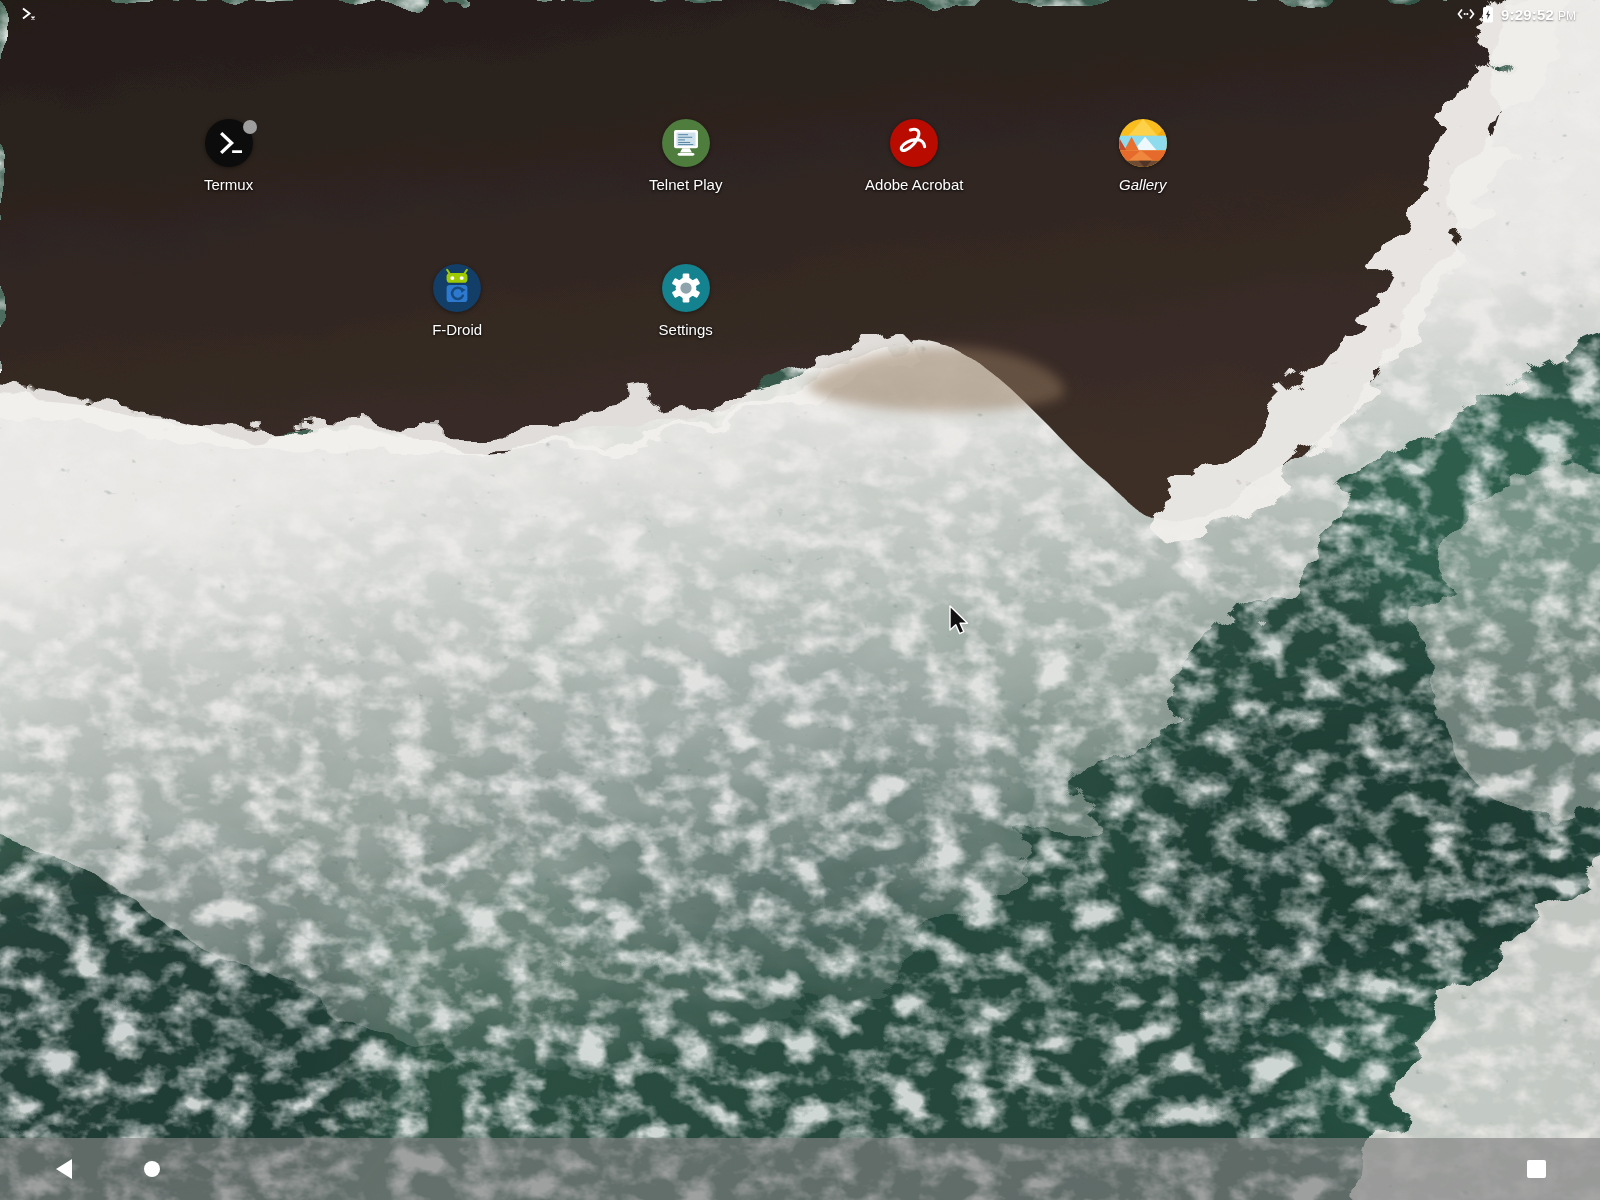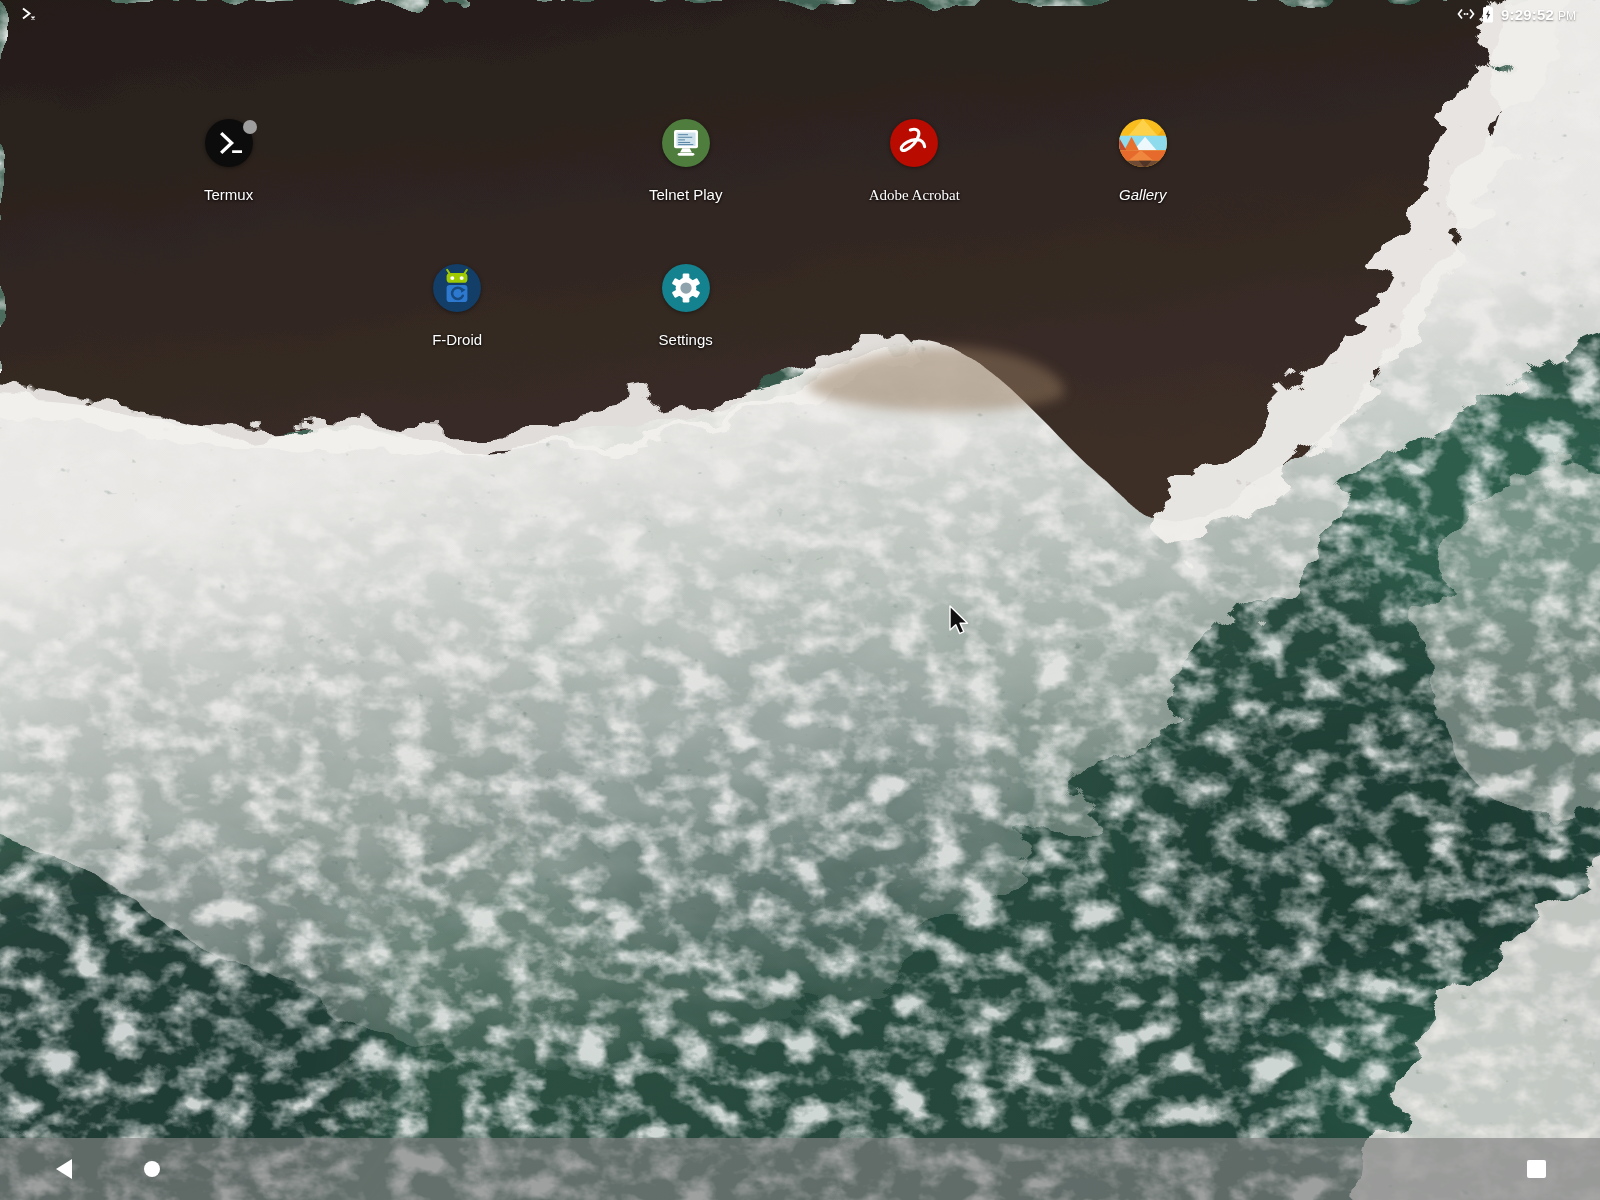--- a/index.html
+++ b/index.html
@@ -19,21 +19,21 @@
   .sb-time{font-size:15px;font-weight:700;letter-spacing:.2px;text-shadow:0 1px 2px rgba(0,0,0,.45);}
   .sb-ampm{font-size:12px;font-weight:400;margin-left:-3px;padding-top:3px;text-shadow:0 1px 2px rgba(0,0,0,.45);}
 
   
   .app-grid{position:absolute;inset:0;z-index:3;}
   .app-tile{position:absolute;width:180px;text-align:center;cursor:default;}
   .app-icon{width:50px;height:50px;margin:0 auto;position:relative;}
   .app-icon svg{filter:drop-shadow(0 1px 2px rgba(0,0,0,.45));display:block;}
   .badge{position:absolute;width:14px;height:14px;border-radius:50%;
     background:var(--badge-color,#9e9e9e);left:39px;top:2px;}
-  .app-label{margin-top:18px;color:var(--label-color,#fff);font-size:15px;line-height:18px;
+  .app-label{margin-top:8px;color:var(--label-color,#fff);font-size:15px;line-height:18px;
     text-shadow:0 1px 3px rgba(0,0,0,.85),0 0 2px rgba(0,0,0,.6);white-space:nowrap;text-align:center;}
 
   
   .nav-bar{position:absolute;left:0;right:0;bottom:0;height:62px;z-index:6;
     background:var(--nav-scrim,rgba(130,130,130,.65));}
   .nav-btn{position:absolute;top:7px;width:48px;height:48px;display:flex;align-items:center;
     justify-content:center;background:none;border:none;padding:0;cursor:pointer;}
   .nav-btn.back{left:39px;}
   .nav-btn.home{left:128px;}
   .nav-btn.recents{left:1512px;}
@@ -224,21 +224,21 @@
         <div class="app-label">Termux</div>
       </div>
       <div class="app-tile" style="left: 595.714px; top: 118px;">
         <div class="app-icon">
           <svg viewBox="0 0 48 48" width="50" height="50">
             <use href="#sym-telnet" xlink:href="#sym-telnet"></use>
           </svg>
         </div>
         <div class="app-label">Telnet Play</div>
       </div>
-      <div class="app-tile" style="left: 824.286px; top: 118px; font-family: Liberation Serif, serif;">
+      <div class="app-tile" style="left: 824.286px; top: 118px;">
         <div class="app-icon">
           <svg viewBox="0 0 48 48" width="50" height="50">
             <use href="#sym-acrobat" xlink:href="#sym-acrobat"></use>
           </svg>
         </div>
         <div class="app-label">Adobe Acrobat</div>
       </div>
       <div class="app-tile" style="left: 1052.86px; top: 118px; font-style: italic;">
         <div class="app-icon">
           <svg viewBox="0 0 48 48" width="50" height="50">

